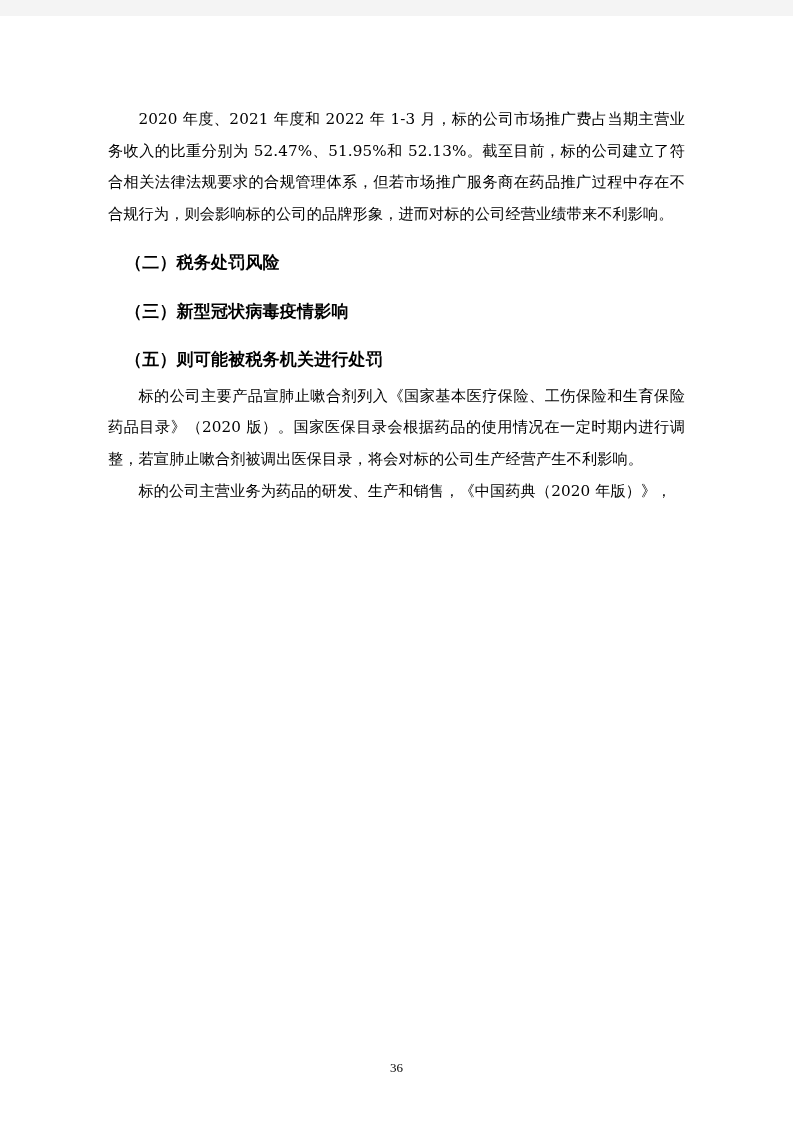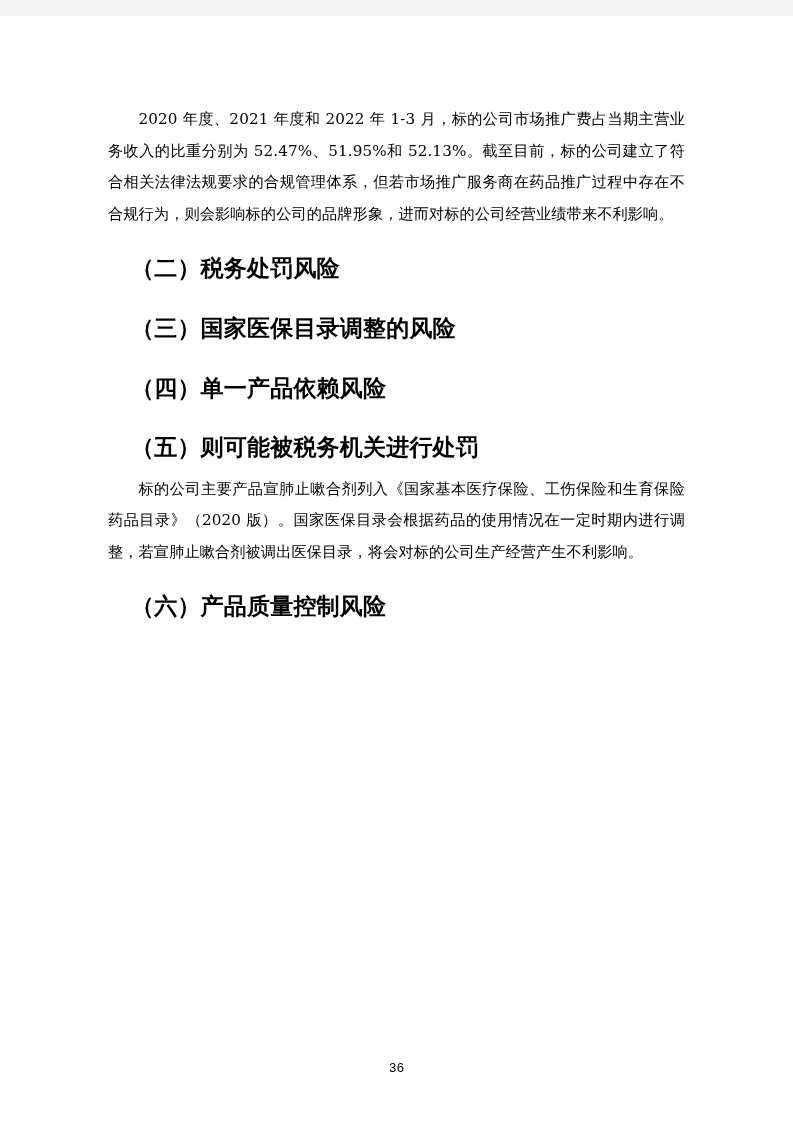--- a/index.html
+++ b/index.html
@@ -26,60 +26,59 @@
     margin: 0 0 0 0;
     font-size: 15.2px;
     line-height: 2.08;
     text-align: justify;
     text-justify: inter-ideograph;
     text-indent: 2em;
     letter-spacing: 0.1px;
   }
   h2.heading {
     margin: 17px 0 5px 0;
-    font-size: 23px;
+    font-size: 17px;
     line-height: 1.85;
     font-weight: bold;
     text-indent: 1em;
     letter-spacing: 0.2px;
     font-family: "DejaVu Sans", "Liberation Sans", sans-serif;
   }
   .page-number {
     position: absolute;
     left: 0;
     right: 0;
     bottom: 62px;
     text-align: center;
     font-size: 13px;
-    font-family: Liberation Mono, monospace;
+    font-family: Liberation Serif, serif;
     color: #000;
   }
 </style>
 </head>
 <body>
 
 <div class="page">
 
   <div class="doc-body">
 
     <p class="para">2020 年度、2021 年度和 2022 年 1-3 月，标的公司市场推广费占当期主营业务收入的比重分别为 52.47%、51.95%和 52.13%。截至目前，标的公司建立了符合相关法律法规要求的合规管理体系，但若市场推广服务商在药品推广过程中存在不合规行为，则会影响标的公司的品牌形象，进而对标的公司经营业绩带来不利影响。</p>
 
     <h2 class="heading">（二）税务处罚风险</h2>
 
 
-    <h2 class="heading">（三）国家医保目录调整的风险</h2>
+    <h2 class="heading">（三）新型冠状病毒疫情影响</h2>
 
 
-    <h2 class="heading">（四）单一产品依赖风险</h2>
 
 
     <h2 class="heading">（五）则可能被税务机关进行处罚</h2>
 
     <p class="para">标的公司主要产品宣肺止嗽合剂列入《国家基本医疗保险、工伤保险和生育保险药品目录》（2020 版）。国家医保目录会根据药品的使用情况在一定时期内进行调整，若宣肺止嗽合剂被调出医保目录，将会对标的公司生产经营产生不利影响。</p>
 
-    <h2 class="heading">（六）产品质量控制风险</h2>
 
+    <p class="para">标的公司主营业务为药品的研发、生产和销售，《中国药典（2020 年版）》，</p>
 
   </div>
 
   <div class="page-number">36</div>
 
 </div>
 
 </body></html>

